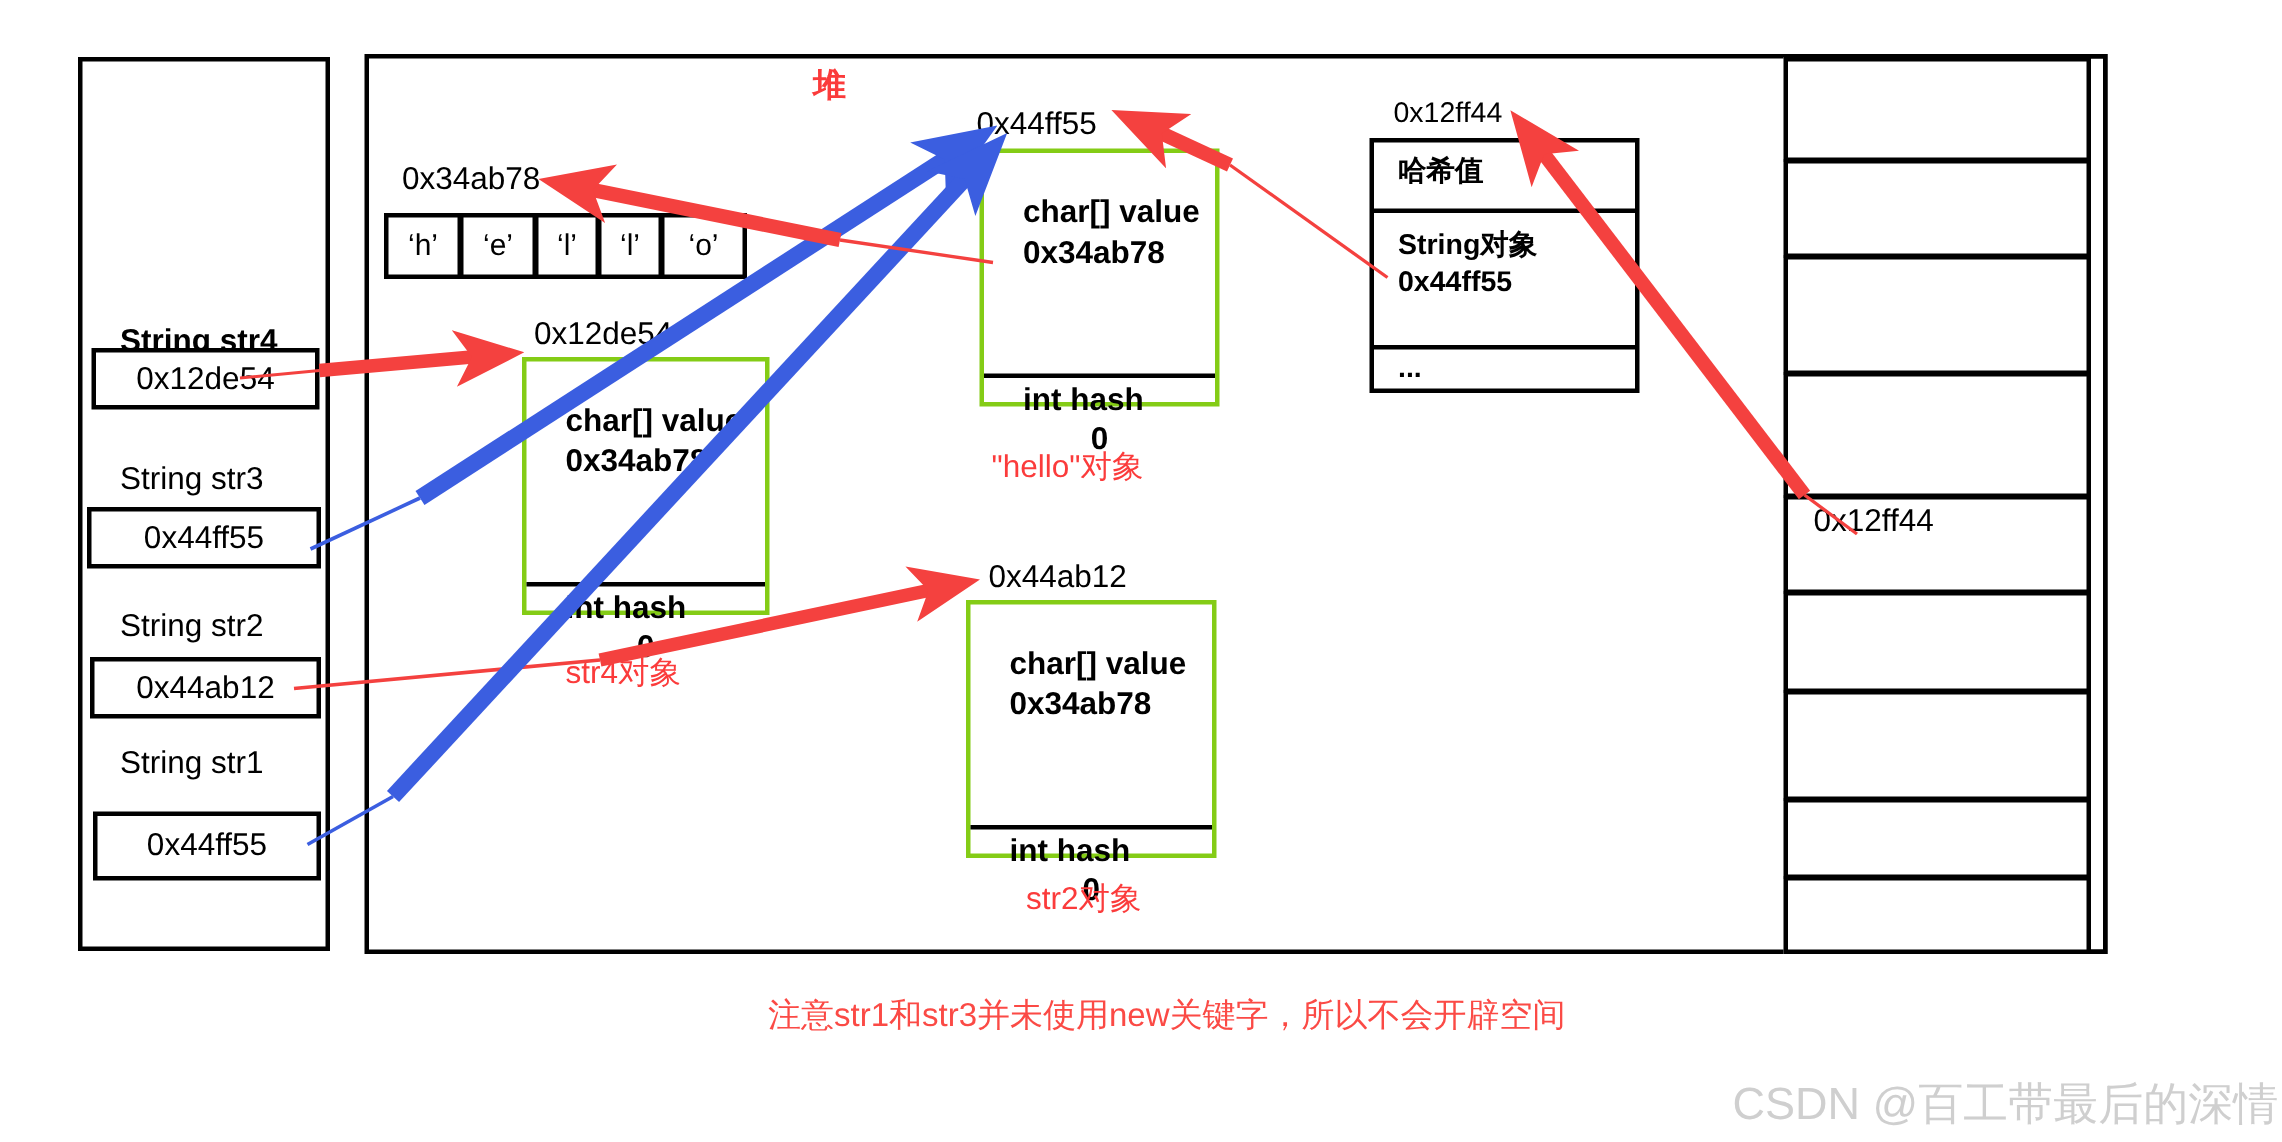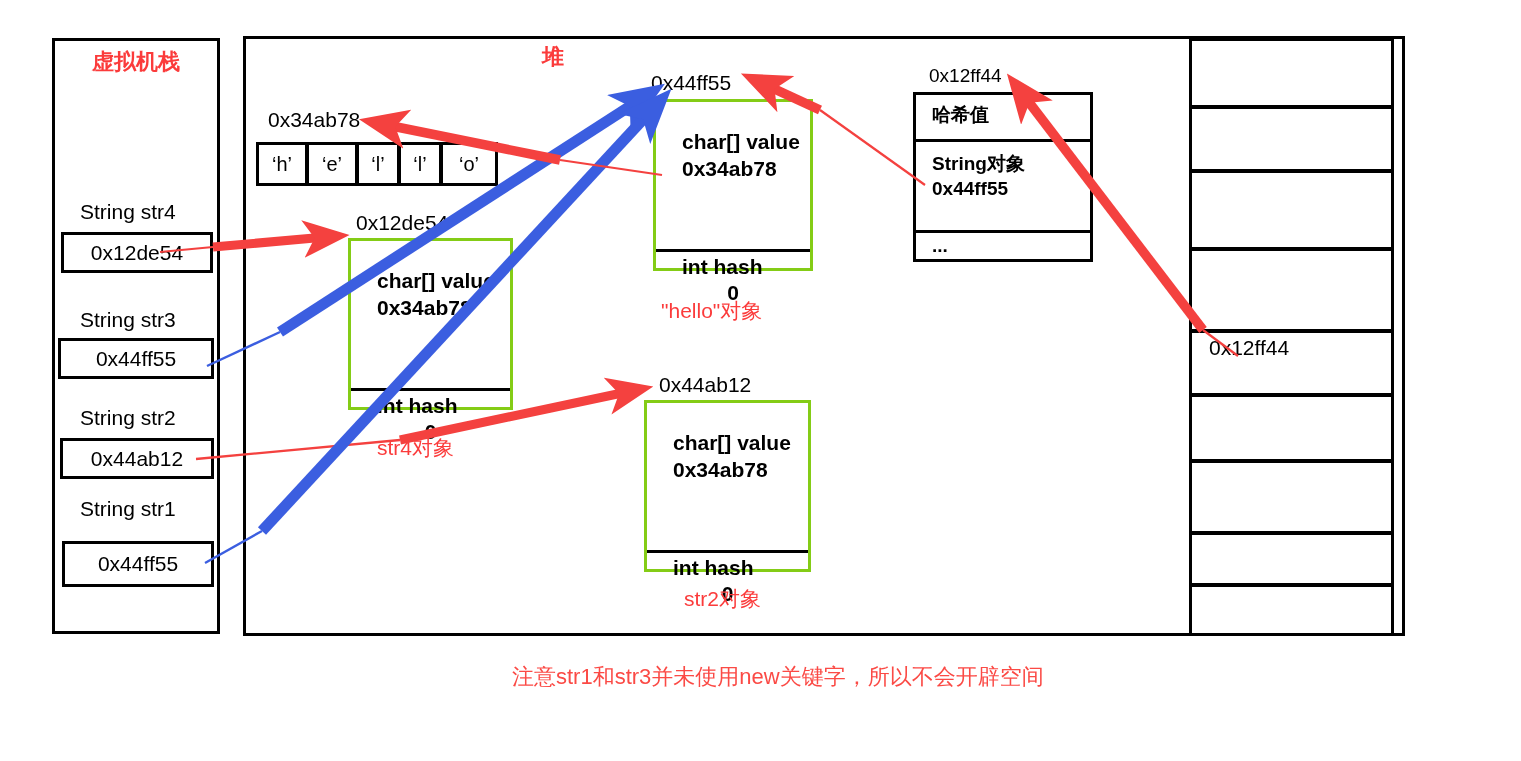--- a/index.html
+++ b/index.html
@@ -54,23 +54,22 @@
 
   svg.arrows{position:absolute;left:0;top:0;width:1521px;height:761px;
              pointer-events:none;overflow:visible;}
 </style>
 </head>
 <body>
 
 <div id="stage">
 
   <div class="frame" style="left:52px;top:38px;width:168px;height:596px;"></div>
-  <div class="region-title" style="left:52px;top:47px;width:168px;">虚拟机栈</div>
-
-  <div class="var-label" style="left:80px;top:200px;">String str4</div>
+
+  <div class="var-label" style="left:80px;top:216px;font-weight:bold;">String str4</div>
   <div class="cell" style="left:61px;top:232px;width:152px;height:41px;">
     <span class="slot-val">0x12de54</span>
   </div>
 
   <div class="var-label" style="left:80px;top:308px;">String str3</div>
   <div class="cell" style="left:58px;top:338px;width:156px;height:41px;">
     <span class="slot-val">0x44ff55</span>
   </div>
 
   <div class="var-label" style="left:80px;top:406px;">String str2</div>
@@ -199,14 +198,15 @@
     <line x1="560" y1="160" x2="372" y2="122" stroke="#f4413f" stroke-width="9.5" marker-end="url(#redHeadThick)"></line>
 
     <line x1="925" y1="185" x2="820" y2="110" stroke="#f4413f" stroke-width="2.2"></line>
     <line x1="820" y1="110" x2="753" y2="79" stroke="#f4413f" stroke-width="9.5" marker-end="url(#redHeadThick)"></line>
 
     <line x1="1238" y1="356" x2="1203" y2="330" stroke="#f4413f" stroke-width="2.2"></line>
     <line x1="1203" y1="330" x2="1015" y2="84" stroke="#f4413f" stroke-width="9.5" marker-end="url(#redHeadThick)"></line>
   </svg>
 
   <div class="note" style="left:512px;top:662px;">注意str1和str3并未使用new关键字，所以不会开辟空间</div>
+  <div class="watermark" style="left:1155px;top:716px;">CSDN @百工带最后的深情</div>
 
 </div>
 
 </body></html>

